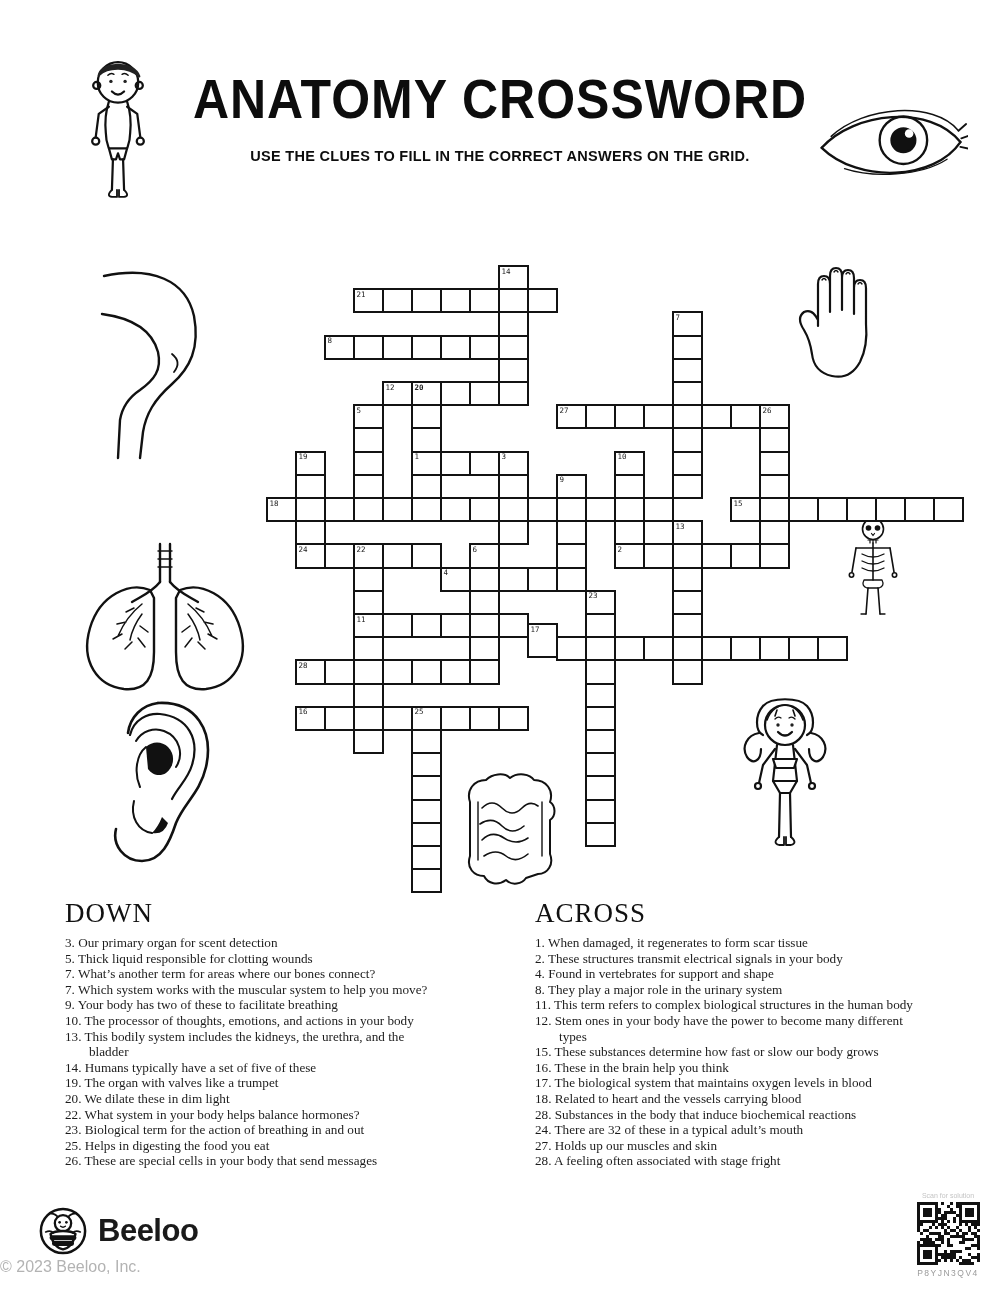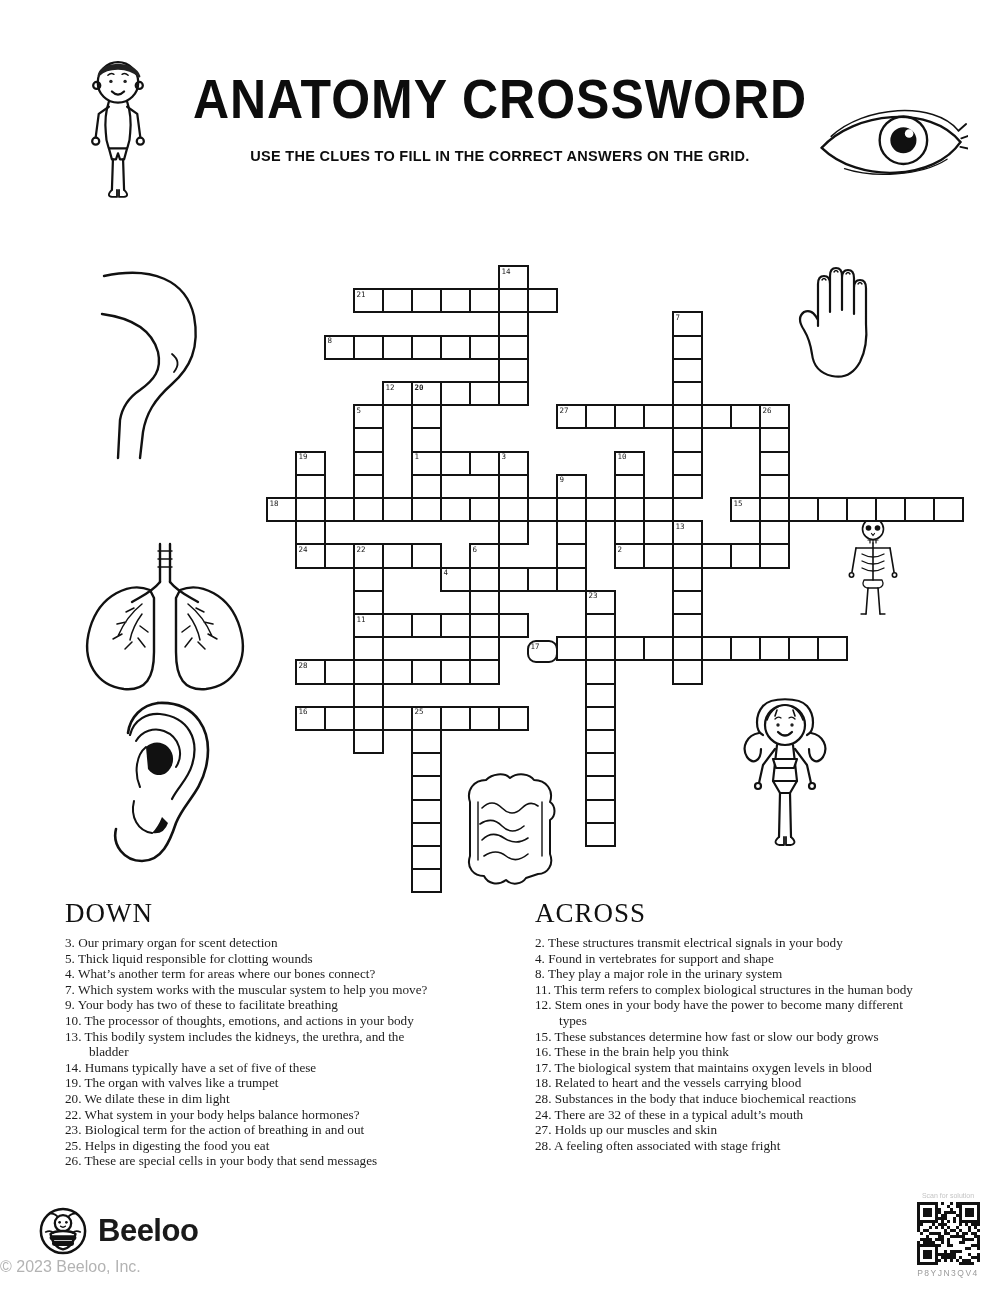--- a/index.html
+++ b/index.html
@@ -255,21 +255,21 @@
       </div>
       <div class="cell" style="left: 58px; top: 440.8px; width: 31px; height: 25.2px; border-color: rgb(19, 19, 19);"></div>
       <div class="cell" style="left: 87px; top: 440.8px; width: 31px; height: 25.2px; border-color: rgb(19, 19, 19);"></div>
       <div class="cell" style="left: 116px; top: 440.8px; width: 31px; height: 25.2px; border-color: rgb(19, 19, 19);"></div>
       <div class="cell" style="left: 145px; top: 440.8px; width: 31px; height: 25.2px; border-color: rgb(19, 19, 19);">
         <span class="cellnum">25</span>
       </div>
       <div class="cell" style="left: 174px; top: 440.8px; width: 31px; height: 25.2px; border-color: rgb(19, 19, 19);"></div>
       <div class="cell" style="left: 203px; top: 440.8px; width: 31px; height: 25.2px; border-color: rgb(19, 19, 19);"></div>
       <div class="cell" style="left: 232px; top: 440.8px; width: 31px; height: 25.2px; border-color: rgb(19, 19, 19);"></div>
-      <div class="cell" style="left: 261px; top: 375px; width: 31px; height: 23px; border-color: rgb(19, 19, 19); border-radius: 9px;">
+      <div class="cell" style="left: 261px; top: 358px; width: 31px; height: 35px; border-color: rgb(19, 19, 19);">
         <span class="cellnum">17</span>
       </div>
       <div class="cell" style="left: 290px; top: 371.2px; width: 31px; height: 25.2px; border-color: rgb(19, 19, 19);"></div>
       <div class="cell" style="left: 319px; top: 371.2px; width: 31px; height: 25.2px; border-color: rgb(19, 19, 19);"></div>
       <div class="cell" style="left: 348px; top: 371.2px; width: 31px; height: 25.2px; border-color: rgb(19, 19, 19);"></div>
       <div class="cell" style="left: 377px; top: 371.2px; width: 31px; height: 25.2px; border-color: rgb(19, 19, 19);"></div>
       <div class="cell" style="left: 406px; top: 371.2px; width: 31px; height: 25.2px; border-color: rgb(19, 19, 19);"></div>
       <div class="cell" style="left: 435px; top: 371.2px; width: 31px; height: 25.2px; border-color: rgb(19, 19, 19);"></div>
       <div class="cell" style="left: 464px; top: 371.2px; width: 31px; height: 25.2px; border-color: rgb(19, 19, 19);"></div>
       <div class="cell" style="left: 493px; top: 371.2px; width: 31px; height: 25.2px; border-color: rgb(19, 19, 19);"></div>
@@ -410,38 +410,39 @@
       <div class="cell" style="left: 493px; top: 185.6px; width: 31px; height: 25.2px; border-color: rgb(19, 19, 19);"></div>
       <div class="cell" style="left: 493px; top: 208.8px; width: 31px; height: 25.2px; border-color: rgb(19, 19, 19);"></div>
       <div class="cell" style="left: 493px; top: 255.2px; width: 31px; height: 25.2px; border-color: rgb(19, 19, 19);"></div>
     </div>
 
   <div class="clue-col" id="down-col">
     <div class="clue-head">DOWN</div>
     <ol class="clues" id="down-list">
         <li>3. Our primary organ for scent detection</li>
         <li>5. Thick liquid responsible for clotting wounds</li>
-        <li>4. What’s another term for areas where our bones connect?</li>
+        <li>7. What’s another term for areas where our bones connect?</li>
         <li>7. Which system works with the muscular system to help you move?</li>
         <li>9. Your body has two of these to facilitate breathing</li>
         <li>10. The processor of thoughts, emotions, and actions in your body</li>
         <li>13. This bodily system includes the kidneys, the urethra, and the
 bladder</li>
         <li>14. Humans typically have a set of five of these</li>
         <li>19. The organ with valves like a trumpet</li>
         <li>20. We dilate these in dim light</li>
         <li>22. What system in your body helps balance hormones?</li>
         <li>23. Biological term for the action of breathing in and out</li>
         <li>25. Helps in digesting the food you eat</li>
         <li>26. These are special cells in your body that send messages</li>
       </ol>
   </div>
   <div class="clue-col" id="across-col">
     <div class="clue-head">ACROSS</div>
     <ol class="clues" id="across-list">
+        <li>1. When damaged, it regenerates to form scar tissue</li>
         <li>2. These structures transmit electrical signals in your body</li>
         <li>4. Found in vertebrates for support and shape</li>
         <li>8. They play a major role in the urinary system</li>
         <li>11. This term refers to complex biological structures in the human body</li>
         <li>12. Stem ones in your body have the power to become many different
 types</li>
         <li>15. These substances determine how fast or slow our body grows</li>
         <li>16. These in the brain help you think</li>
         <li>17. The biological system that maintains oxygen levels in blood</li>
         <li>18. Related to heart and the vessels carrying blood</li>

